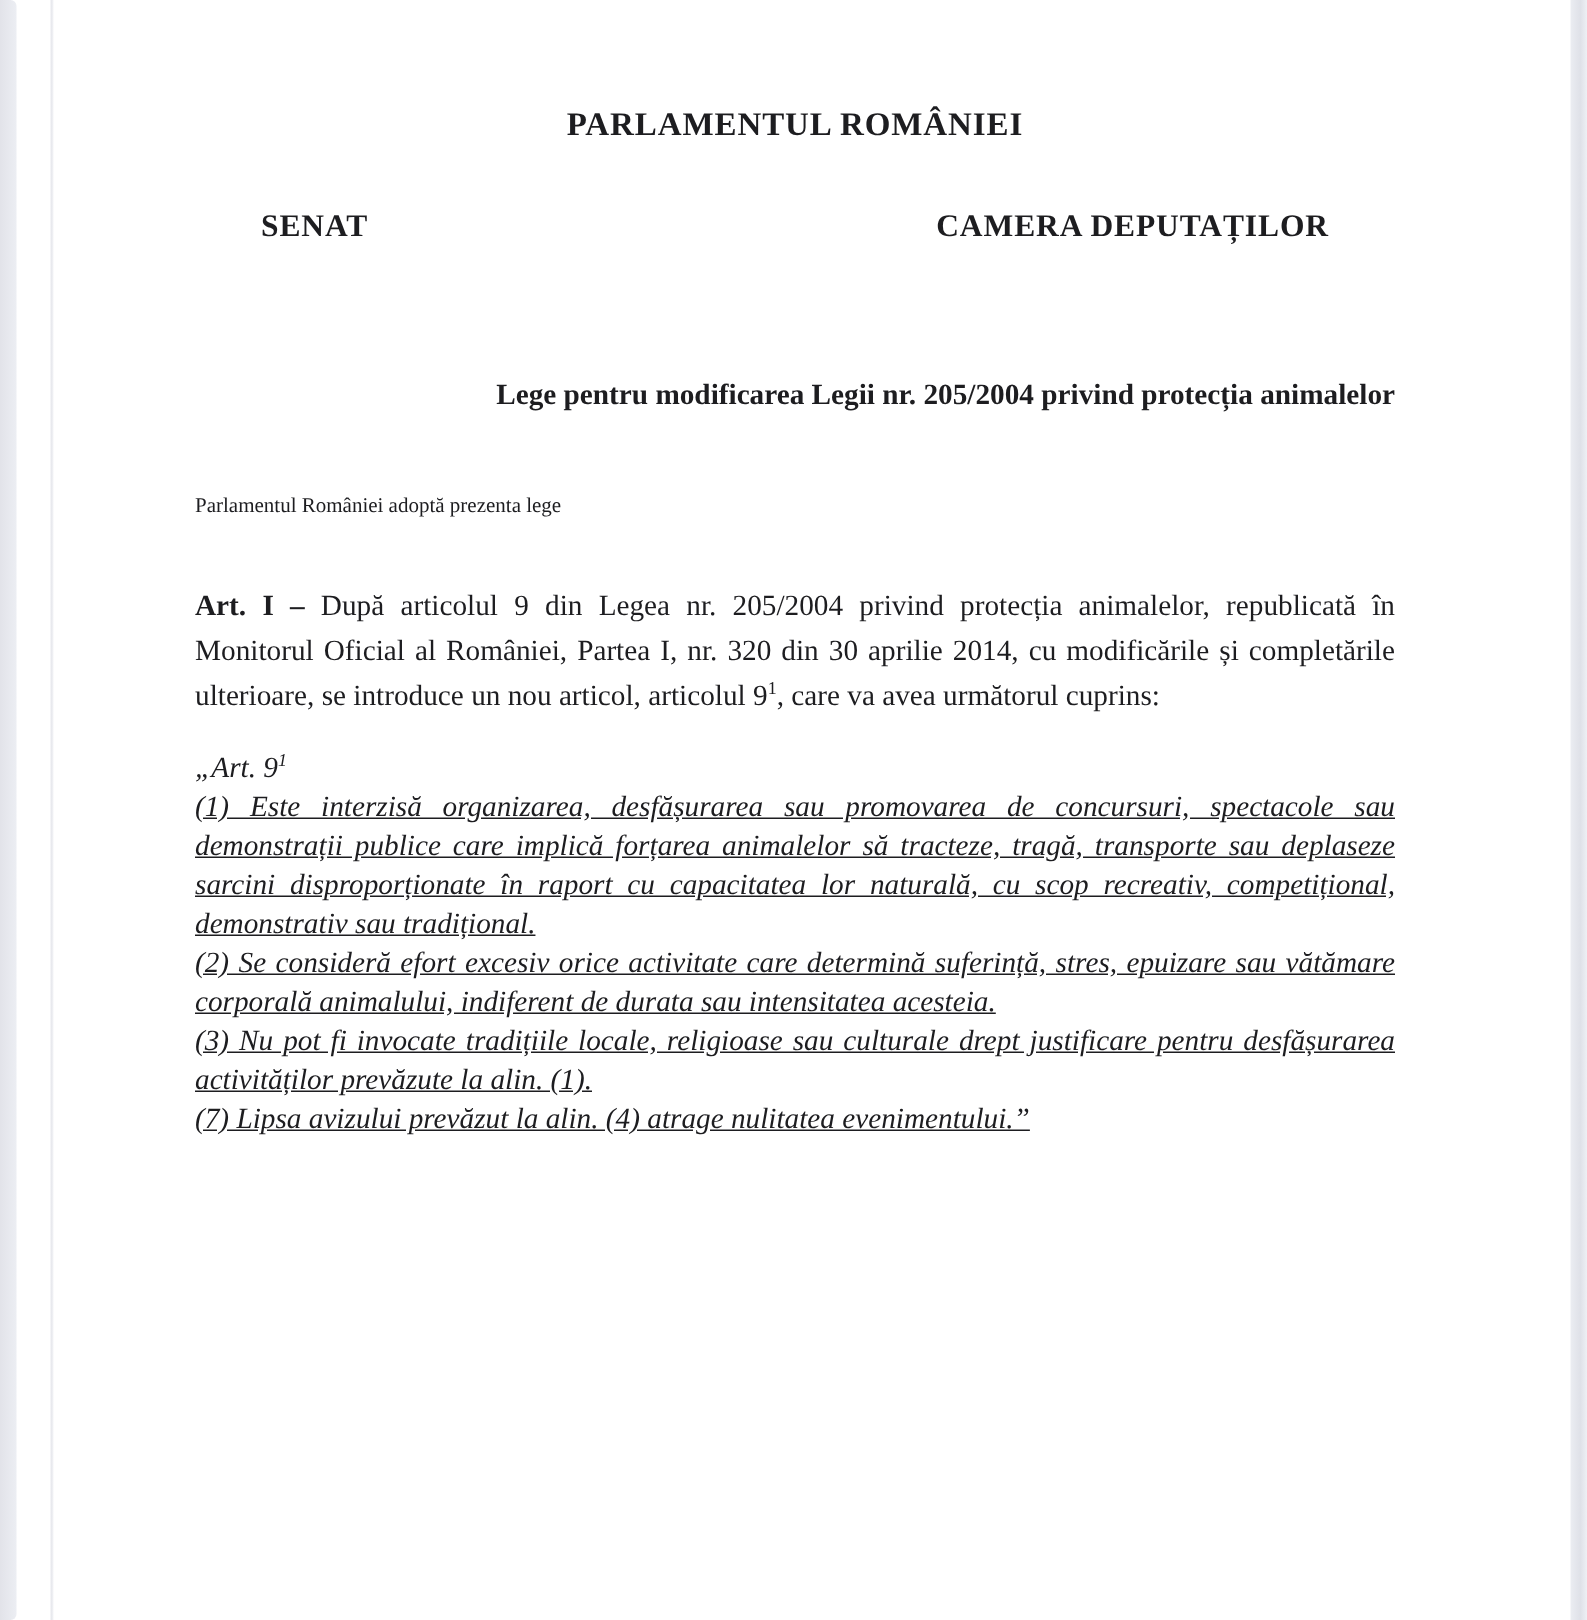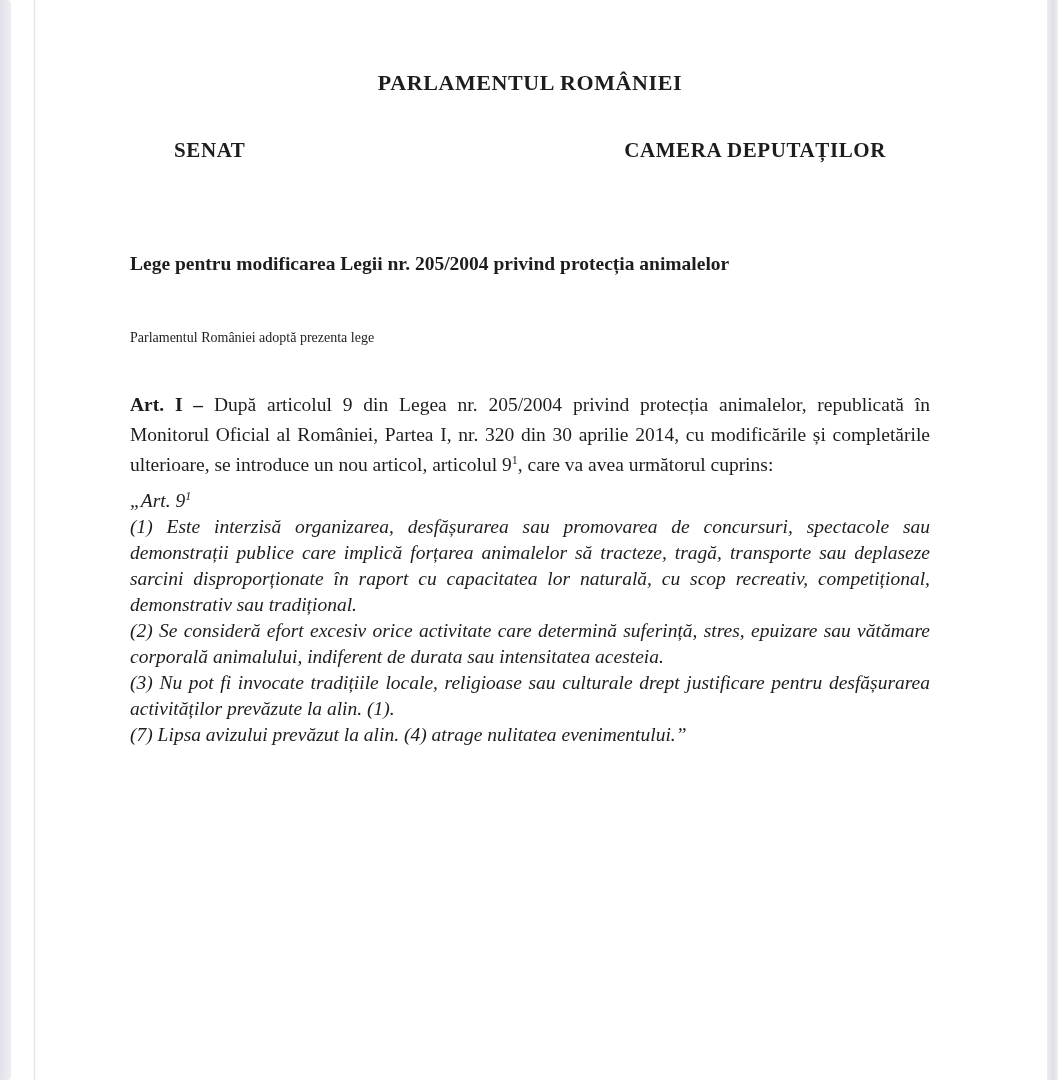--- a/index.html
+++ b/index.html
@@ -49,21 +49,21 @@
     justify-content: space-between;
     padding: 0 44px;
     margin-top: 42px;
     font-size: 21px;
     font-weight: bold;
     letter-spacing: 0.6px;
     line-height: 24px;
   }
   .law-title {
     margin-top: 90px;
-    text-align: left;
+    text-align: right;
     font-size: 19.5px;
     font-weight: bold;
     line-height: 24px;
   }
   .adoption {
     margin-top: 50px;
     font-size: 14px;
     line-height: 24px;
   }
   .art-intro {
@@ -73,29 +73,30 @@
     text-align: justify;
     text-justify: inter-word;
   }
   .art-intro .art-label { font-weight: bold; }
   sup {
     font-size: 12px;
     vertical-align: super;
     line-height: 0;
   }
   .quoted-block {
-    margin-top: 8px;
+    margin-top: 20px;
     font-style: italic;
     font-size: 19.5px;
     line-height: 26px;
   }
   .quoted-heading { line-height: 26px; }
   .quoted-block p {
     text-align: justify;
     text-justify: inter-word;
+    text-decoration: underline;
   }
 </style>
 </head>
 <body>
 
 <div class="photo-frame">
   <div class="edge-left"></div>
   <div class="fold-line"></div>
   <div class="edge-right"></div>
 

